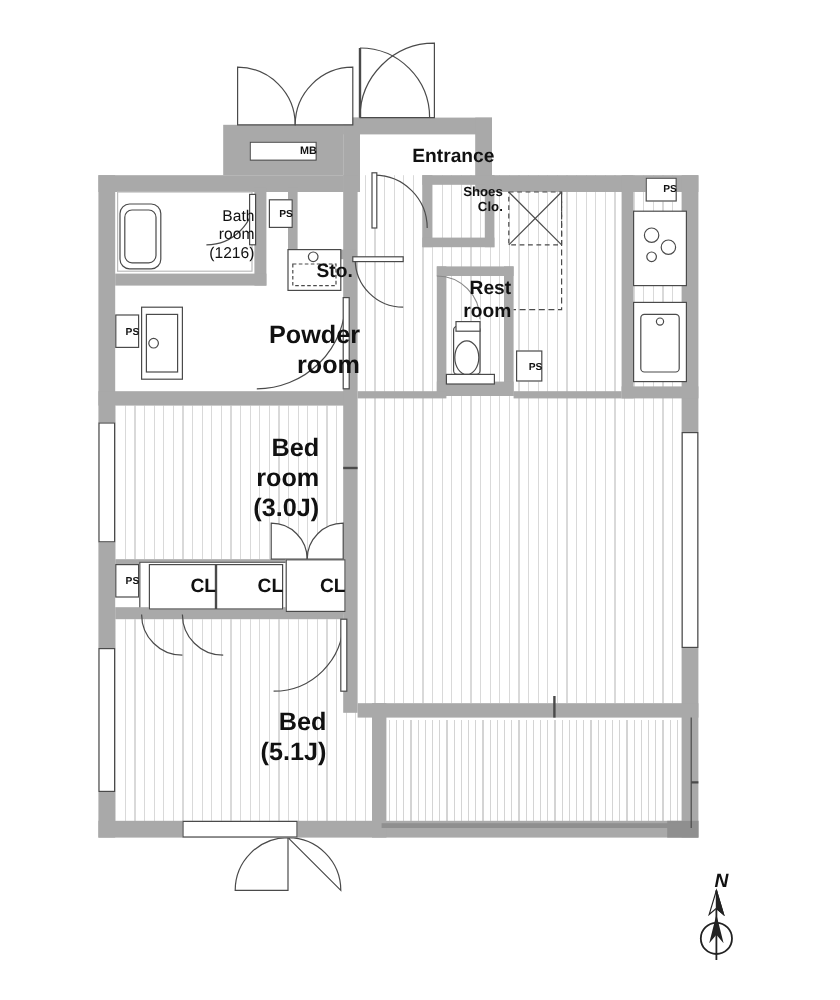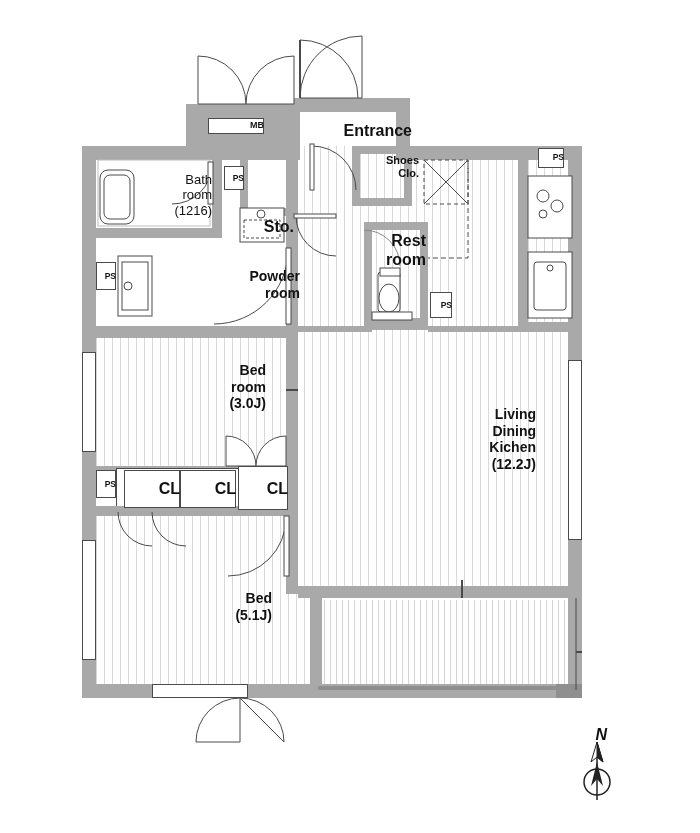--- a/index.html
+++ b/index.html
@@ -18,21 +18,21 @@
   
   .floor{
     background-image:repeating-linear-gradient(90deg,#d9d9d9 0px,#d9d9d9 1px,#ffffff 1px,#ffffff 8px);
   }
   .floor-tight{
     background-image:repeating-linear-gradient(90deg,#d4d4d4 0px,#d4d4d4 1px,#ffffff 1px,#ffffff 6px);
   }
 
   
   .lbl{position:absolute;text-align:right;color:#111;line-height:1.18;white-space:pre-line;}
-  .lbl.big{font-size:14px;font-weight:700;}
+  .lbl.big{font-size:21px;font-weight:700;}
   .lbl.mid{font-size:13px;font-weight:400;}
   .lbl.sm{font-size:16px;font-weight:700;}
   .lbl.xs{font-size:9px;font-weight:700;}
   .lbl.ps{font-size:8.5px;font-weight:700;}
 
   svg{display:block;overflow:visible;}
   .sv{position:absolute;left:0;top:0;width:700px;height:833px;pointer-events:none;}
 </style>
 </head>
 <body>
@@ -215,24 +215,20 @@
 room
 (1216)</div>
   <div class="lbl sm" style="left:246px;top:170px;width:48px;margin-top:48px;">Sto.</div>
   <div class="lbl big" style="left:140px;top:268px;width:160px;">Powder
 room</div>
   <div class="lbl sm" style="left:366px;top:232px;width:60px;">Rest
 room</div>
   <div class="lbl big" style="left:116px;top:362px;width:150px;">Bed
 room
 (3.0J)</div>
-  <div class="lbl big" style="left:336px;top:406px;width:200px;">Living
-Dining
-Kichen
-(12.2J)</div>
   <div class="lbl big" style="left:116px;top:590px;width:156px;">Bed
 (5.1J)</div>
 
   <div class="abs thin white" style="left:124px;top:470px;width:56px;height:38px;"></div>
   <div class="lbl sm" style="left:124px;top:480px;width:56px;">CL</div>
   <div class="abs thin white" style="left:180px;top:470px;width:56px;height:38px;"></div>
   <div class="lbl sm" style="left:180px;top:480px;width:56px;">CL</div>
   <div class="abs thin white" style="left:238px;top:466px;width:50px;height:44px;"></div>
   <div class="lbl sm" style="left:238px;top:480px;width:50px;">CL</div>
 

